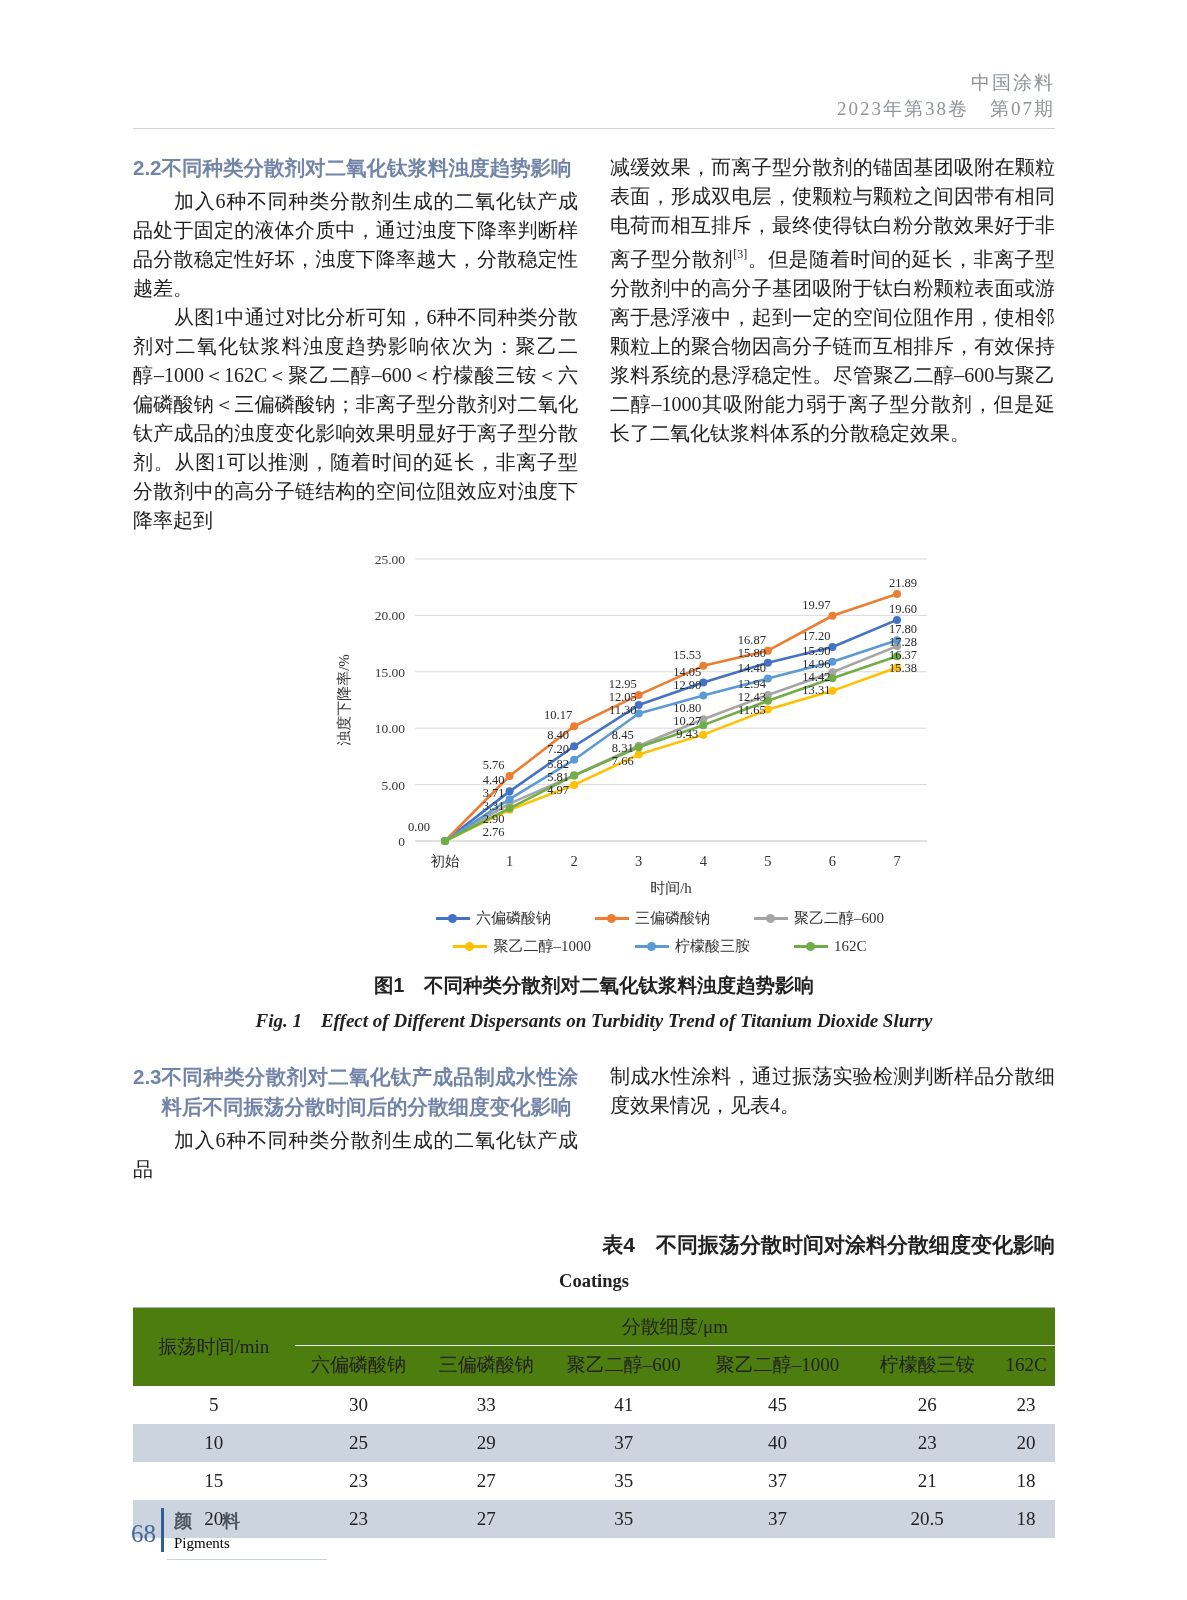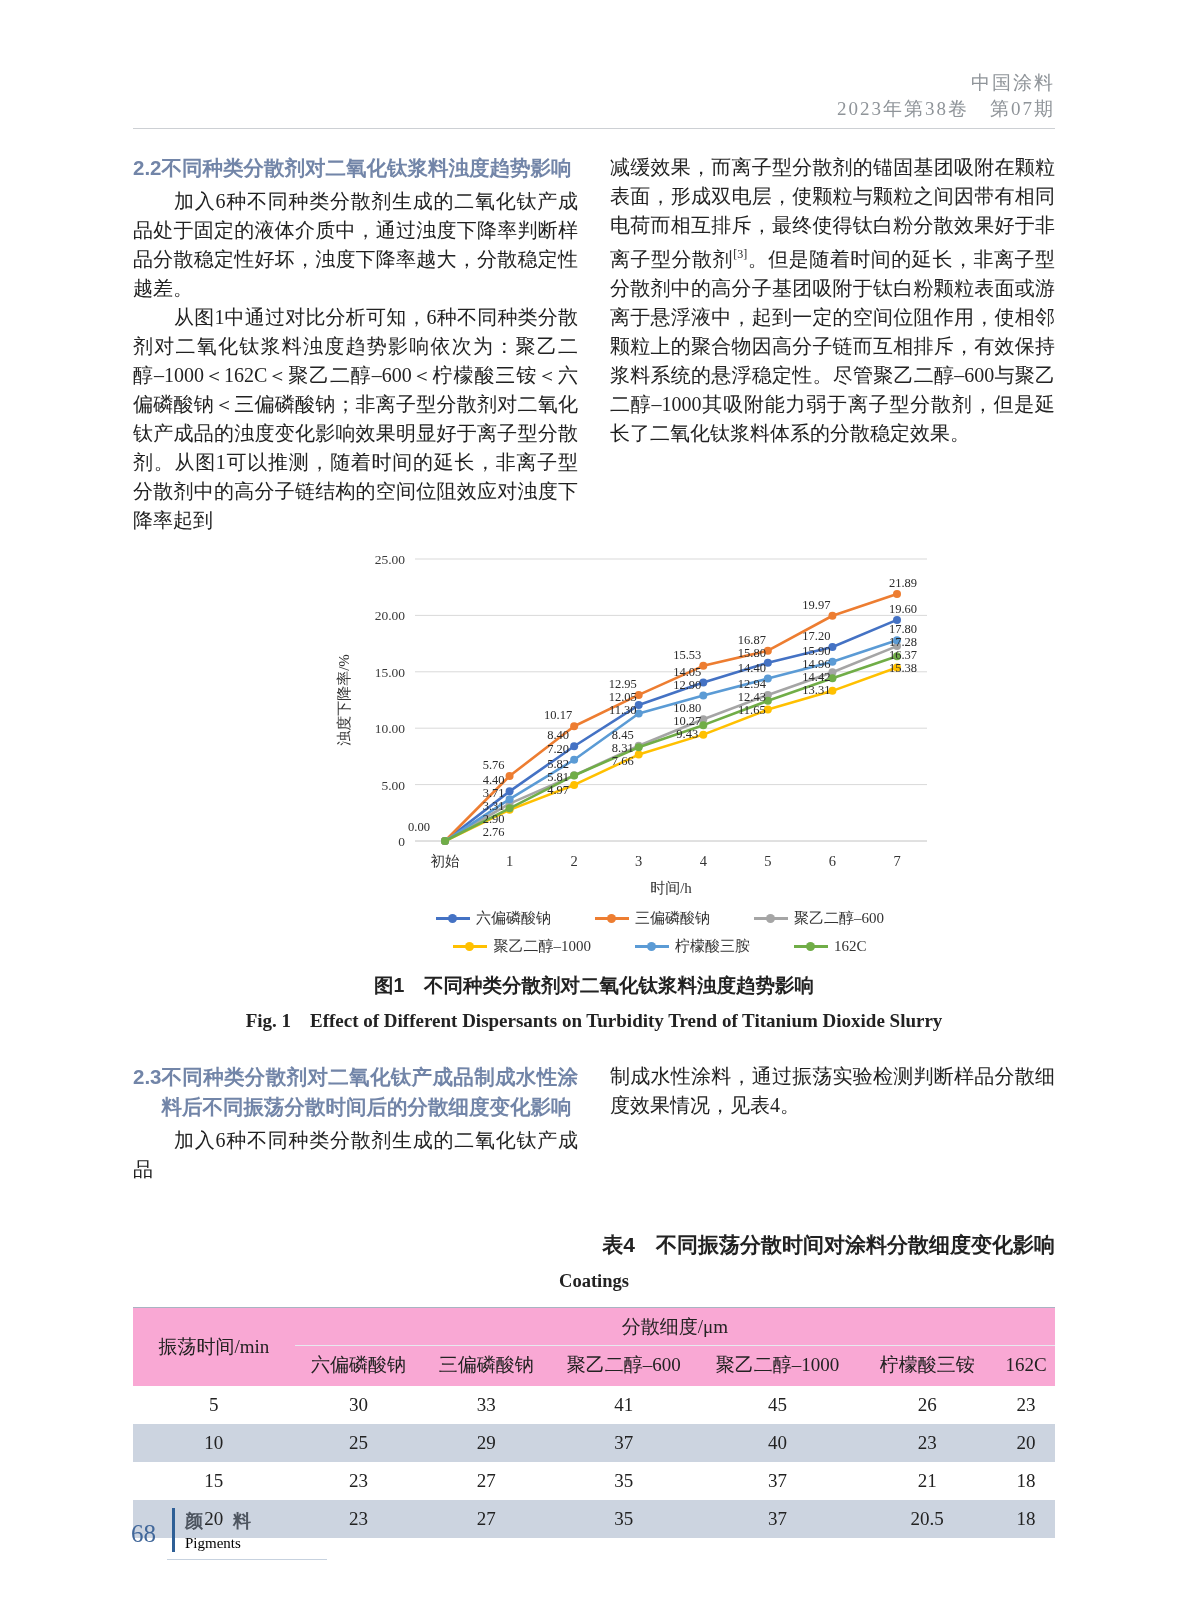--- a/index.html
+++ b/index.html
@@ -29,38 +29,38 @@
   #chart-svg{display:block;}
   #chart-svg text{font-family:"Liberation Serif","DejaVu Serif",serif;}
   .legend{display:flex;flex-direction:column;align-items:center;gap:9px;margin-top:10px;}
   .leg-row{display:flex;gap:44px;justify-content:center;}
   .leg-item{display:flex;align-items:center;gap:6px;font-size:15px;color:#333;}
   .leg-line{position:relative;display:inline-block;width:34px;height:3px;}
   .leg-dot{position:absolute;left:12px;top:-3.5px;width:9px;height:9px;border-radius:50%;}
 
   .fig-cap-zh{text-align:center;font-family:"Liberation Sans","DejaVu Sans",sans-serif;
               font-weight:bold;font-size:19.5px;margin-top:16px;}
-  .fig-cap-en{text-align:center;font-weight:bold;font-size:19px;margin-top:9px;}
+  .fig-cap-en{text-align:center;font-weight:bold;font-size:19px;margin-top:9px;font-style:italic;}
 
   
   .tbl-title-zh{text-align:right;font-family:"Liberation Sans","DejaVu Sans",sans-serif;
                 font-weight:bold;font-size:21px;margin-top:47px;}
   .tbl-title-en{text-align:center;font-weight:bold;font-size:18.5px;line-height:28px;margin-top:8px;}
   table.fineness{width:100%;border-collapse:collapse;margin-top:12px;font-size:19px;text-align:center;}
-  table.fineness thead th{background:#f9a8d4;font-weight:normal;}
+  table.fineness thead th{background:#4d7c0f;font-weight:normal;}
   th.th-time{width:160px;}
   th.th-group{border-bottom:1px solid #e7eaef;padding:6px 0 5px 0;}
   tr.subhead th{padding:6px 0 8px 0;}
   table.fineness tbody td{padding:8px 4px;}
   table.fineness tbody tr.stripe{background:#ccd4e0;}
   table.fineness thead tr:first-child th{border-top:1px solid #a9b3c2;}
 
   
   .footer{position:absolute;left:131px;top:1508px;display:flex;align-items:center;}
-  .footer .pageno{font-size:25px;color:#41679a;margin-right:16px;margin-top:8px;}
+  .footer .pageno{font-size:25px;color:#41679a;margin-right:5px;margin-top:8px;}
   .footer .bar{width:3px;height:44px;background:#2e5f96;margin-right:10px;}
   .footer .labels{display:flex;flex-direction:column;}
   .footer .zh{font-size:18px;color:#4d5560;font-weight:bold;letter-spacing:6px;
               font-family:"Liberation Sans","DejaVu Sans",sans-serif;}
   .footer .en{font-size:15px;color:#000000;margin-top:2px;}
   .footer-rule{position:absolute;left:167px;top:1559px;width:160px;height:1px;background:#c7d2df;}
 </style>
 </head>
 <body>
 

